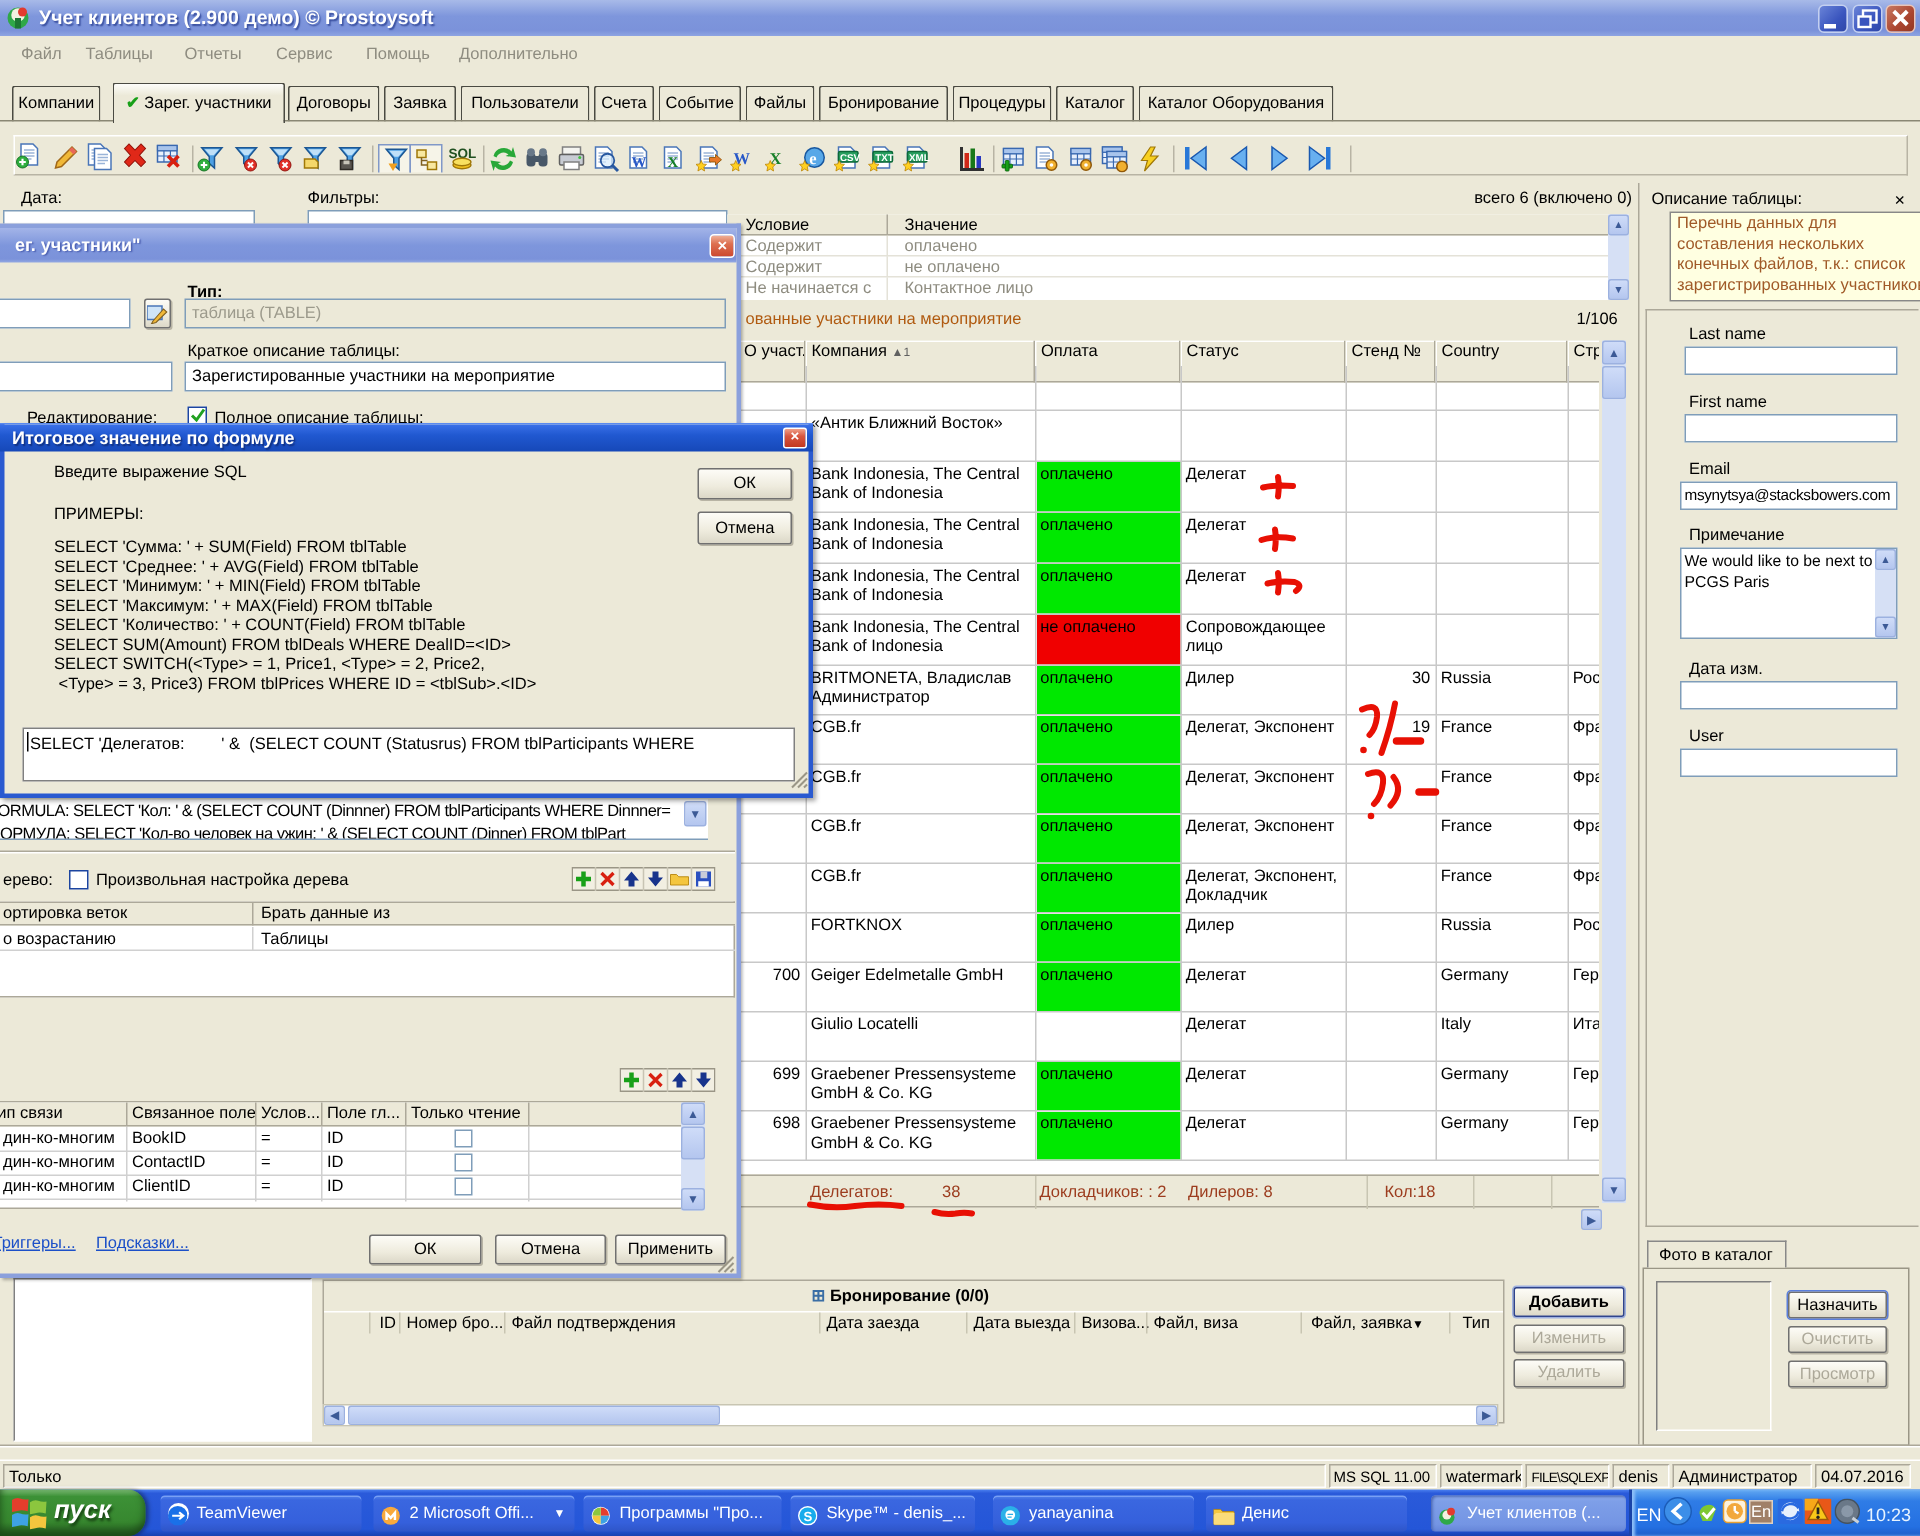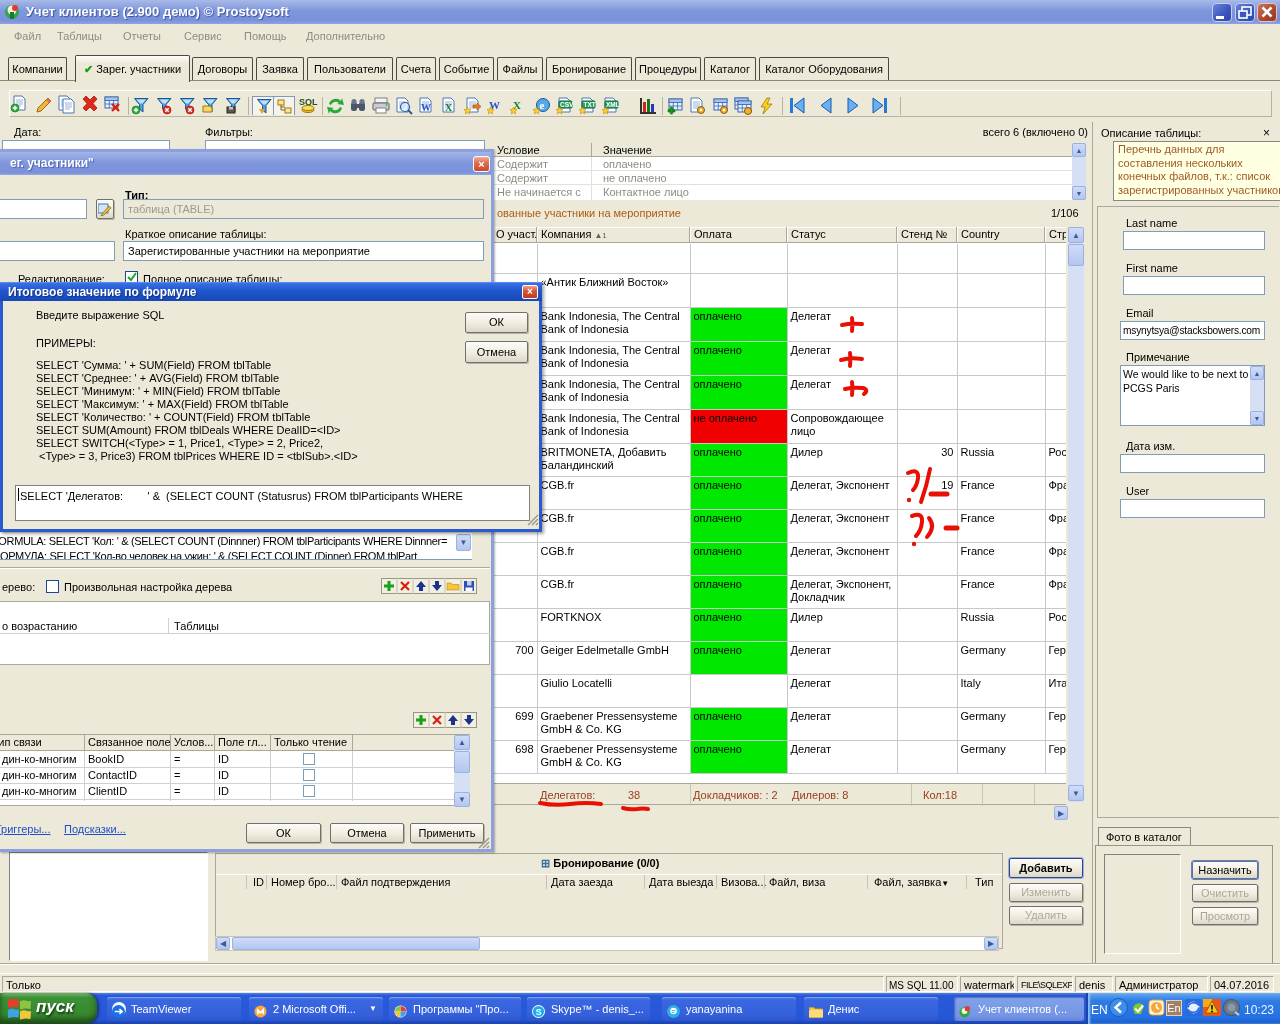--- a/index.html
+++ b/index.html
@@ -8,21 +8,21 @@
 .field {background:#fff;border:1px solid #7f9db9;}
 .btn {border:1px solid #707070;border-radius:2px;background:linear-gradient(#fdfcf7,#eeebdd 60%,#dcd8c8);box-shadow:1px 1px 0 #b8b4a4;text-align:center;}
 .gray {color:#8e8c80;}
 .sunk {border-top:1px solid #808080;border-left:1px solid #808080;border-bottom:1px solid #fff;border-right:1px solid #fff;}
 .tab {position:absolute;top:2px;height:24px;border:1px solid #4a4a42;border-bottom:none;background:#ece9d8;text-align:center;line-height:23px;white-space:nowrap;border-radius:2px 2px 0 0;}
 .tab.active {top:0;height:27px;background:linear-gradient(#fdfdfa,#ece9d8 30%);z-index:2;line-height:26px;}
 .sbtn {position:absolute;left:0;width:14px;height:14px;background:linear-gradient(#cfdcf8,#b4c6ef);border:1px solid #9cb1e0;border-radius:2px;color:#3c5a96;font-size:7px;text-align:center;line-height:13px;}
 table.grid {border-collapse:collapse;table-layout:fixed;}
 table.grid td {border-right:1px solid #c8c8c8;border-bottom:1px solid #c8c8c8;padding:2px 3px 0 3px;vertical-align:top;font-size:11px;line-height:13px;overflow:hidden;white-space:normal;word-wrap:break-word;}
 table.grid td.num {text-align:right;}
-.hdrcell {position:absolute;top:0;height:16px;background:#ece9d8;border-right:1px solid #aca899;border-bottom:1px solid #aca899;box-shadow:inset 1px 1px 0 #fff;padding:1px 19px 0 4px;white-space:nowrap;overflow:hidden;}
+.hdrcell {position:absolute;top:0;height:28px;background:#ece9d8;border-right:1px solid #aca899;border-bottom:1px solid #aca899;box-shadow:inset 1px 1px 0 #fff;padding:1px 19px 0 4px;white-space:nowrap;overflow:hidden;}
 td.g {background:#00e800;}
 td.r {background:#f00000;}
 .scell {top:2px;height:16px;border:1px solid;border-color:#aca899 #fff #fff #aca899;padding:2px 3px 0 3px;white-space:nowrap;overflow:hidden;}
 .task {position:absolute;top:4px;height:24px;border-radius:3px;background:linear-gradient(#5585ec,#3a67e0 12%,#3560dc 75%,#2e55c8);box-shadow:inset 0 1px 0 #7aa0f4;color:#fff;font-size:11px;line-height:24px;white-space:nowrap;overflow:hidden;}
 .tlink {color:#1c50c8;text-decoration:underline;}
 .ticon {position:absolute;left:5px;top:5px;width:14px;height:14px;}
 .ttxt {position:absolute;left:24px;top:0;}
 .row2 {left:0;width:454px;height:16px;border-bottom:1px solid #d0d0d0;}
 .row2 s1 {position:absolute;left:2px;top:1px;text-decoration:none;}
 .row2 s2 {position:absolute;left:88px;top:1px;text-decoration:none;}
@@ -396,21 +396,21 @@
           <td></td>
           <td>Bank Indonesia, The Central Bank of Indonesia</td>
           <td class="r">не оплачено</td>
           <td>Сопровождающее лицо</td>
           <td></td>
           <td></td>
           <td></td>
         </tr>
   <tr style="height:33px">
           <td></td>
-          <td>BRITMONETA, Добавить Баландинский</td>
+          <td>BRITMONETA, Владислав Администратор</td>
           <td class="g">оплачено</td>
           <td>Дилер</td>
           <td class="num">30</td>
           <td>Russia</td>
           <td>Рос</td>
         </tr>
   <tr style="height:33px">
           <td></td>
           <td>CGB.fr</td>
           <td class="g">оплачено</td>
@@ -642,20 +642,25 @@
           <rect x="3" y="3" width="10" height="10" fill="#2a50c0"></rect>
           <rect x="6" y="3" width="4.5" height="4.5" fill="#c8ccd8"></rect>
           <rect x="4.5" y="9.5" width="7" height="3.5" fill="#fff"></rect>
         </g>
       <rect x="0.5" y="0.5" width="95" height="15" fill="none" stroke="#9a9686"></rect>
       <path d="M16 0 v16 M32 0 v16 M48 0 v16 M64 0 v16 M80 0 v16" stroke="#c8c4b4"></path>
     </svg>
   </div>
 
   <div class="ab" style="left:0;top:449px;width:490px;height:64px;background:#fff;border:1px solid #aca899;border-left:none;">
+    <div class="ab" style="left:0;top:0;width:490px;height:15px;background:#ece9d8;border-bottom:1px solid #aca899;">
+      <span class="ab" style="left:2px;top:1px;">ортировка веток</span>
+      <span class="ab" style="left:174px;top:1px;">Брать данные из</span>
+      <div class="ab" style="left:168px;top:0;width:1px;height:15px;background:#aca899;"></div>
+    </div>
     <div class="ab" style="left:2px;top:18px;">о возрастанию</div>
     <div class="ab" style="left:174px;top:18px;">Таблицы</div>
     <div class="ab" style="left:168px;top:16px;width:1px;height:16px;background:#d0d0d0;"></div>
     <div class="ab" style="left:0;top:31px;width:490px;height:1px;background:#d0d0d0;"></div>
   </div>
 
   <div class="ab" id="minibtns2" style="left:413px;top:560px;">
     <svg width="64" height="16">
       <g>
           <rect x="0.5" y="0.5" width="15" height="15" fill="#f2efe2"></rect>

